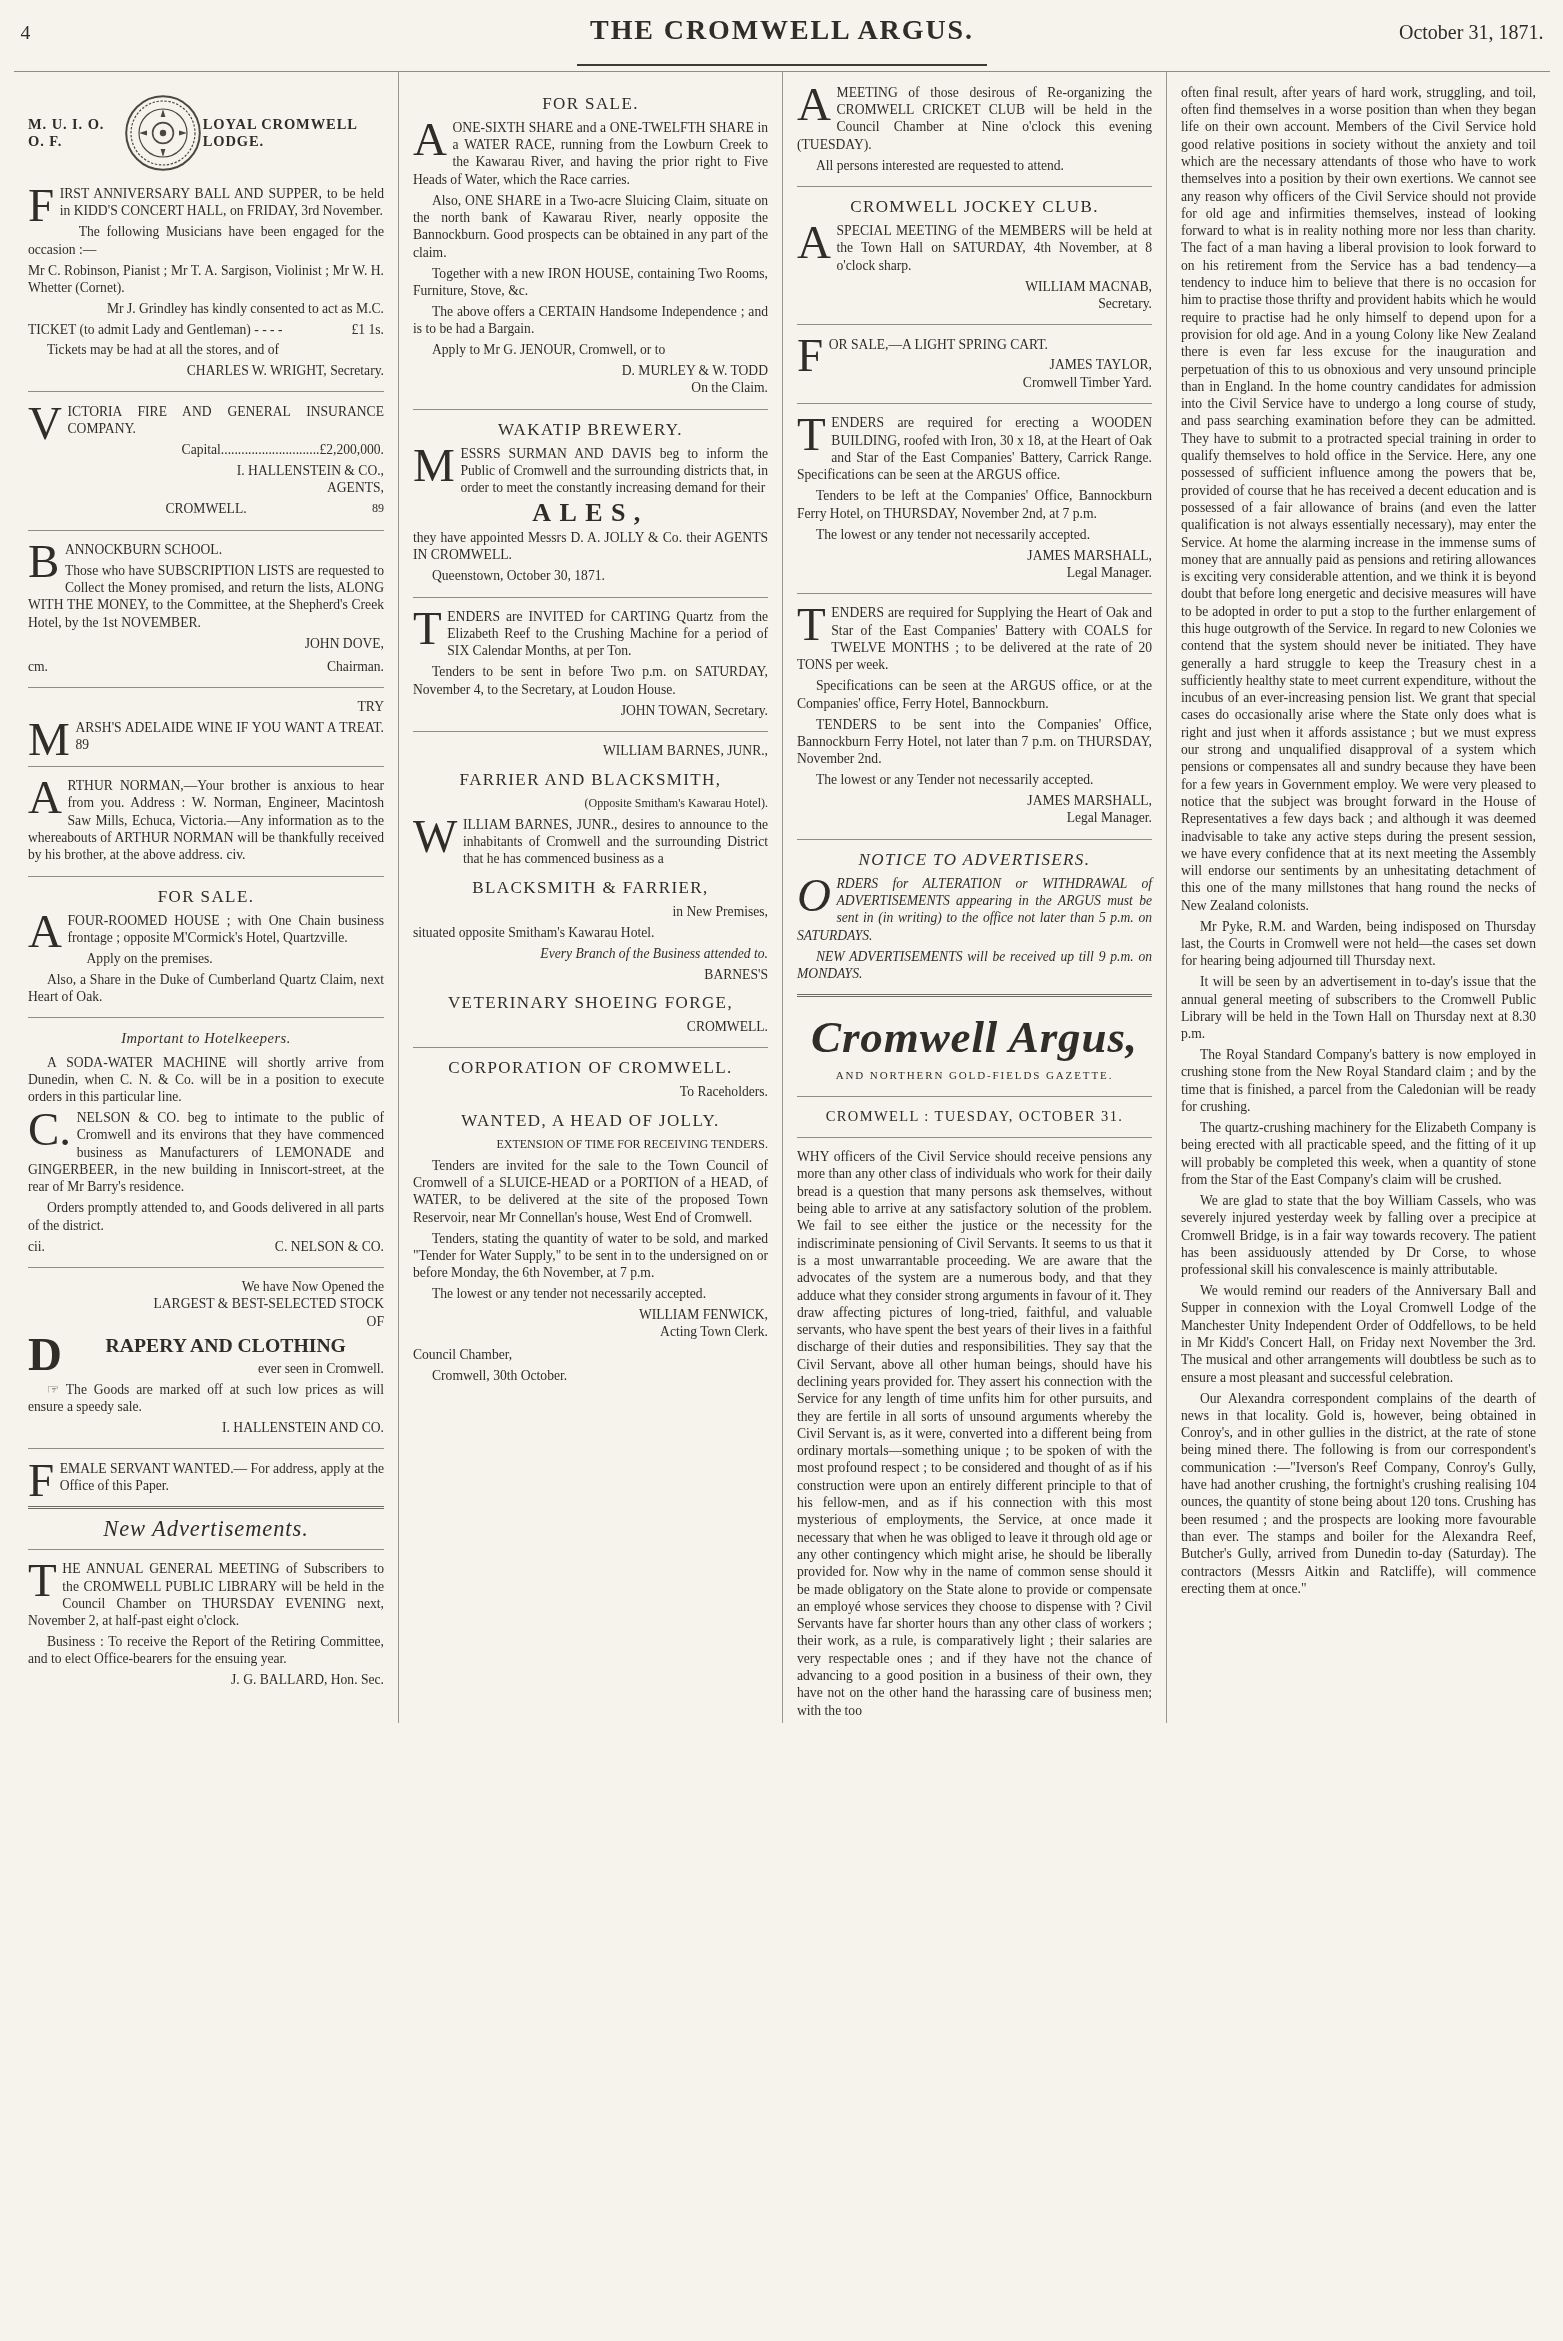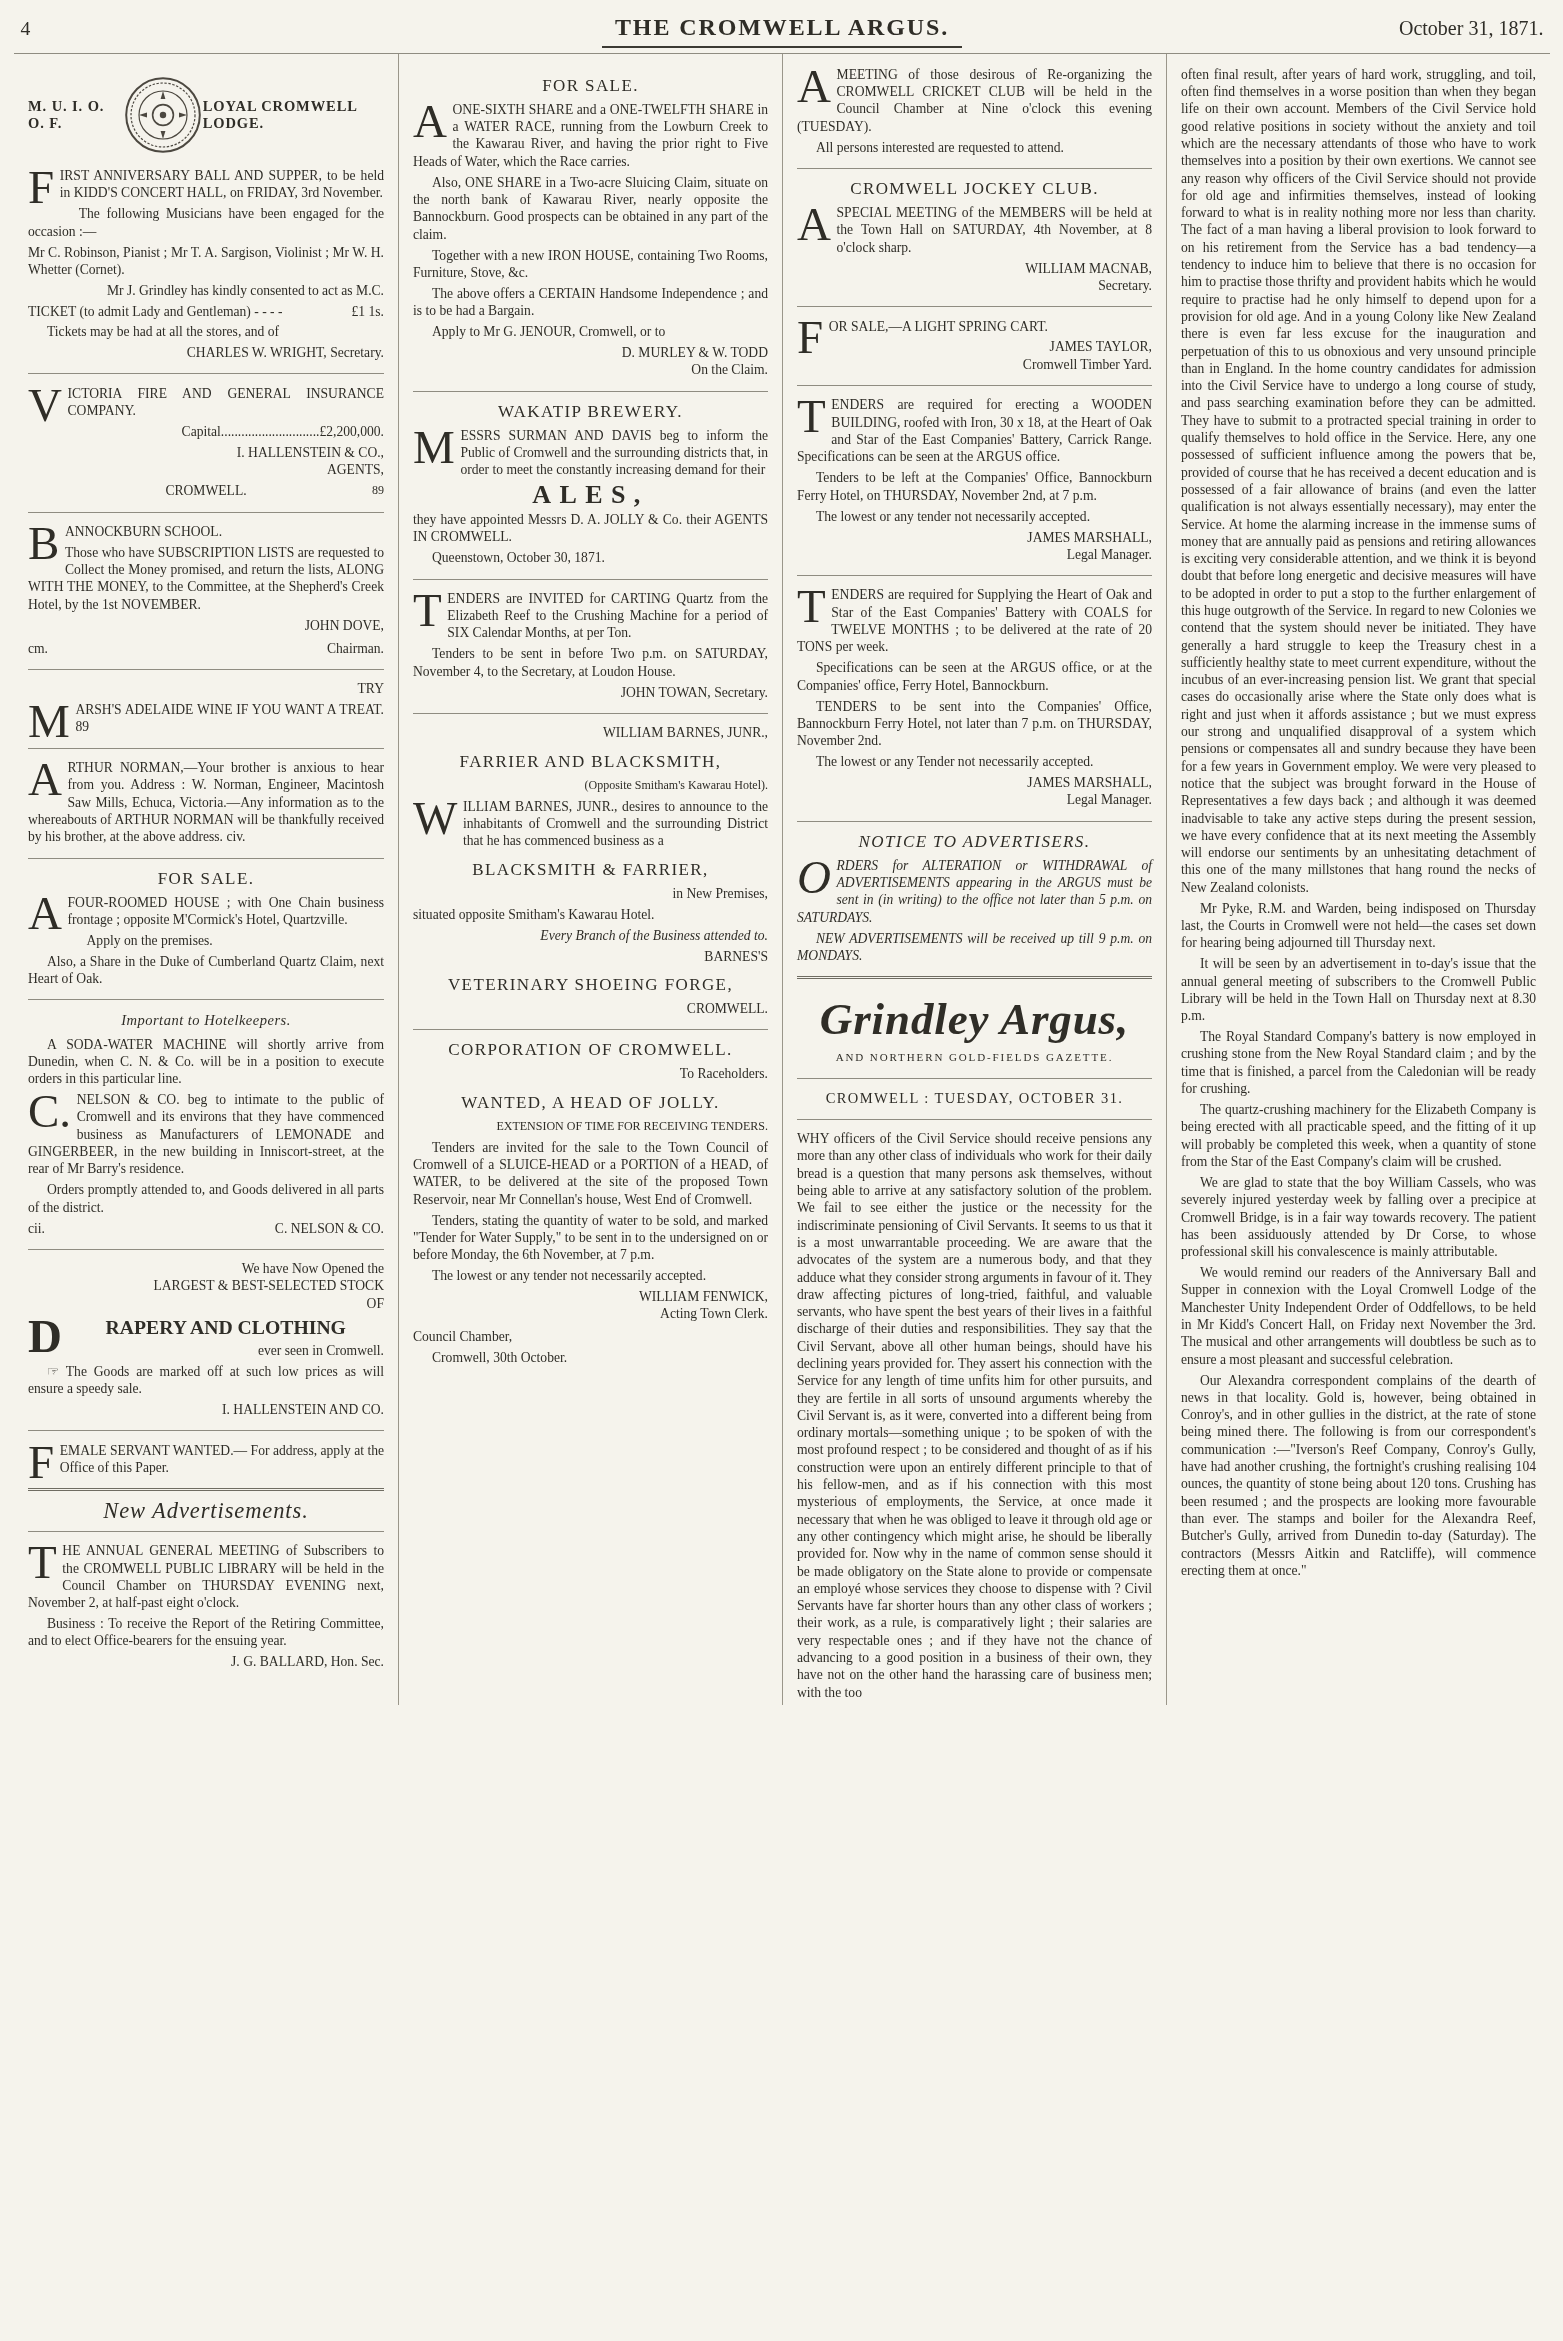--- a/index.html
+++ b/index.html
@@ -7,22 +7,22 @@
   body {
     width:1564px; min-height:2772px;
     font-family:"Liberation Serif","DejaVu Serif",serif;
     color:#2f2d27;
   }
   .sheet { width:1564px; min-height:2772px; background:#f5f3ec; padding:6.6px 14px 28px; }
   
   .header { display:grid; grid-template-columns:1fr auto 1fr; align-items:baseline;
             padding:7.5px 6.6px 4.7px; border-bottom:0.9px solid #8f8c81; }
   .header .pg { font-size:19.7px; justify-self:start; }
-  .header .title { font-size:24px; font-weight:bold; letter-spacing:1.9px;
-                   border-bottom:2.8px double #3c3a33; padding:0 13px 5px; }
+  .header .title { font-size:28px; font-weight:bold; letter-spacing:1.9px;
+                   border-bottom:2.8px double #3c3a33; padding:0 13px 18px; }
   .header .date { font-size:20px; justify-self:end; }
   
   .cols { display:flex; align-items:stretch; }
   .col { width:25%; padding:12px 14px 0; font-size:13.6px; line-height:17.3px; }
   .col + .col { border-left:0.9px solid #9a968a; }
   
   p.para { text-align:justify; margin:0 0 3.7px; }
   p.indent { text-indent:19px; }
   p.it, .it { font-style:italic; }
   p.big { font-size:19.7px; line-height:22.5px; font-weight:bold; text-align:center; }
@@ -254,21 +254,21 @@
         <div class="sigblock">
           <div class="sline">JAMES MARSHALL,</div>
           <div class="sline">Legal Manager.</div>
         </div>
         <div class="rule"></div>
         <div class="heading it">NOTICE TO ADVERTISERS.</div>
         <p class="para dropcap it">ORDERS for ALTERATION or WITHDRAWAL of ADVERTISEMENTS appearing in the ARGUS must be sent in (in writing) to the office not later than 5 p.m. on SATURDAYS.</p>
         <p class="para indent it">NEW ADVERTISEMENTS will be received up till 9 p.m. on MONDAYS.</p>
         <div class="rule double"></div>
         <div class="masthead">
-          <div class="mast-title">Grindley Argus,</div>
+          <div class="mast-title">Cromwell Argus,</div>
           <div class="mast-sub">AND NORTHERN GOLD-FIELDS GAZETTE.</div>
         </div>
         <div class="rule"></div>
         <div class="dateline">CROMWELL : TUESDAY, OCTOBER 31.</div>
         <div class="rule"></div>
         <p class="para">WHY officers of the Civil Service should receive pensions any more than any other class of individuals who work for their daily bread is a question that many persons ask themselves, without being able to arrive at any satisfactory solution of the problem. We fail to see either the justice or the necessity for the indiscriminate pensioning of Civil Servants. It seems to us that it is a most unwarrantable proceeding. We are aware that the advocates of the system are a numerous body, and that they adduce what they consider strong arguments in favour of it. They draw affecting pictures of long-tried, faithful, and valuable servants, who have spent the best years of their lives in a faithful discharge of their duties and responsibilities. They say that the Civil Servant, above all other human beings, should have his declining years provided for. They assert his connection with the Service for any length of time unfits him for other pursuits, and they are fertile in all sorts of unsound arguments whereby the Civil Servant is, as it were, converted into a different being from ordinary mortals—something unique ; to be spoken of with the most profound respect ; to be considered and thought of as if his construction were upon an entirely different principle to that of his fellow-men, and as if his connection with this most mysterious of employments, the Service, at once made it necessary that when he was obliged to leave it through old age or any other contingency which might arise, he should be liberally provided for. Now why in the name of common sense should it be made obligatory on the State alone to provide or compensate an employé whose services they choose to dispense with ? Civil Servants have far shorter hours than any other class of workers ; their work, as a rule, is comparatively light ; their salaries are very respectable ones ; and if they have not the chance of advancing to a good position in a business of their own, they have not on the other hand the harassing care of business men; with the too</p>
       </section>
     <section class="col">
         <p class="para">often final result, after years of hard work, struggling, and toil, often find themselves in a worse position than when they began life on their own account. Members of the Civil Service hold good relative positions in society without the anxiety and toil which are the necessary attendants of those who have to work themselves into a position by their own exertions. We cannot see any reason why officers of the Civil Service should not provide for old age and infirmities themselves, instead of looking forward to what is in reality nothing more nor less than charity. The fact of a man having a liberal provision to look forward to on his retirement from the Service has a bad tendency—a tendency to induce him to believe that there is no occasion for him to practise those thrifty and provident habits which he would require to practise had he only himself to depend upon for a provision for old age. And in a young Colony like New Zealand there is even far less excuse for the inauguration and perpetuation of this to us obnoxious and very unsound principle than in England. In the home country candidates for admission into the Civil Service have to undergo a long course of study, and pass searching examination before they can be admitted. They have to submit to a protracted special training in order to qualify themselves to hold office in the Service. Here, any one possessed of sufficient influence among the powers that be, provided of course that he has received a decent education and is possessed of a fair allowance of brains (and even the latter qualification is not always essentially necessary), may enter the Service. At home the alarming increase in the immense sums of money that are annually paid as pensions and retiring allowances is exciting very considerable attention, and we think it is beyond doubt that before long energetic and decisive measures will have to be adopted in order to put a stop to the further enlargement of this huge outgrowth of the Service. In regard to new Colonies we contend that the system should never be initiated. They have generally a hard struggle to keep the Treasury chest in a sufficiently healthy state to meet current expenditure, without the incubus of an ever-increasing pension list. We grant that special cases do occasionally arise where the State only does what is right and just when it affords assistance ; but we must express our strong and unqualified disapproval of a system which pensions or compensates all and sundry because they have been for a few years in Government employ. We were very pleased to notice that the subject was brought forward in the House of Representatives a few days back ; and although it was deemed inadvisable to take any active steps during the present session, we have every confidence that at its next meeting the Assembly will endorse our sentiments by an unhesitating detachment of this one of the many millstones that hang round the necks of New Zealand colonists.</p>
         <p class="para indent">Mr Pyke, R.M. and Warden, being indisposed on Thursday last, the Courts in Cromwell were not held—the cases set down for hearing being adjourned till Thursday next.</p>

